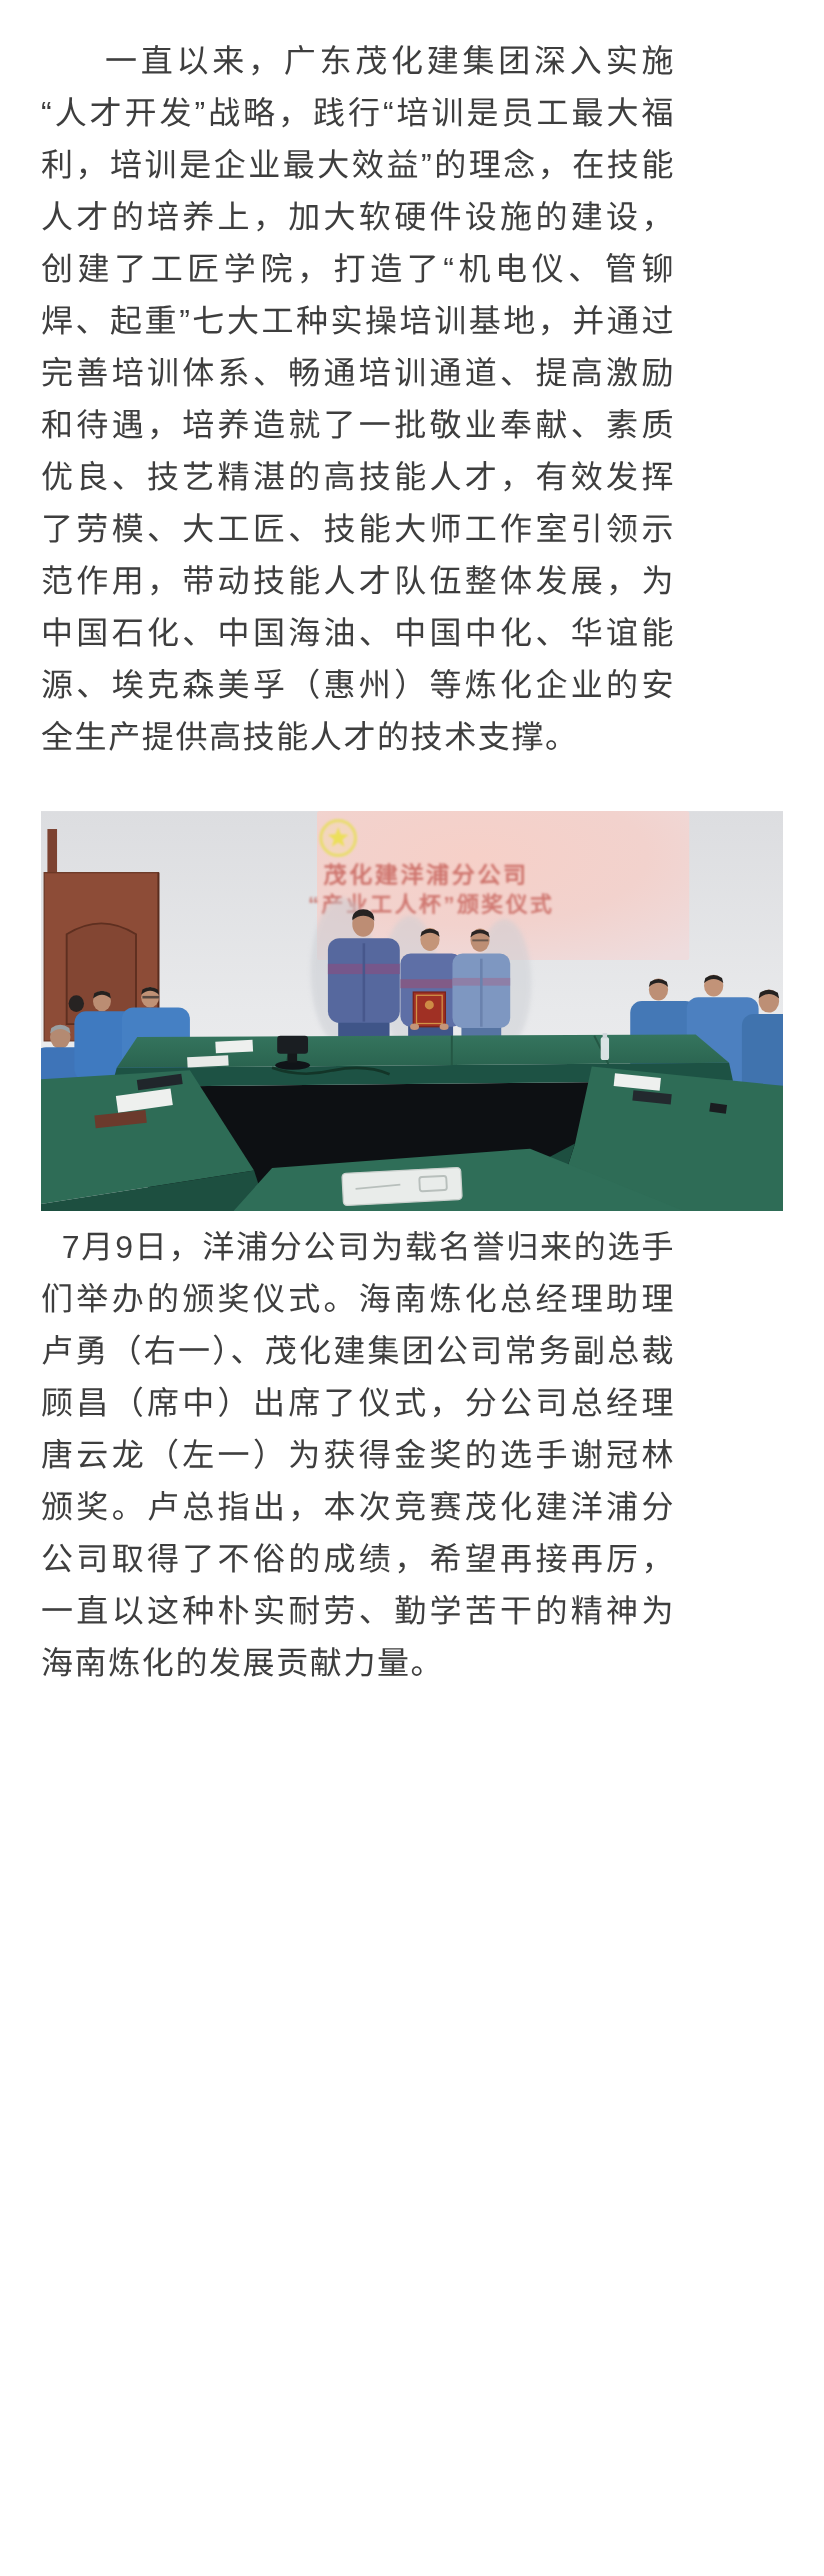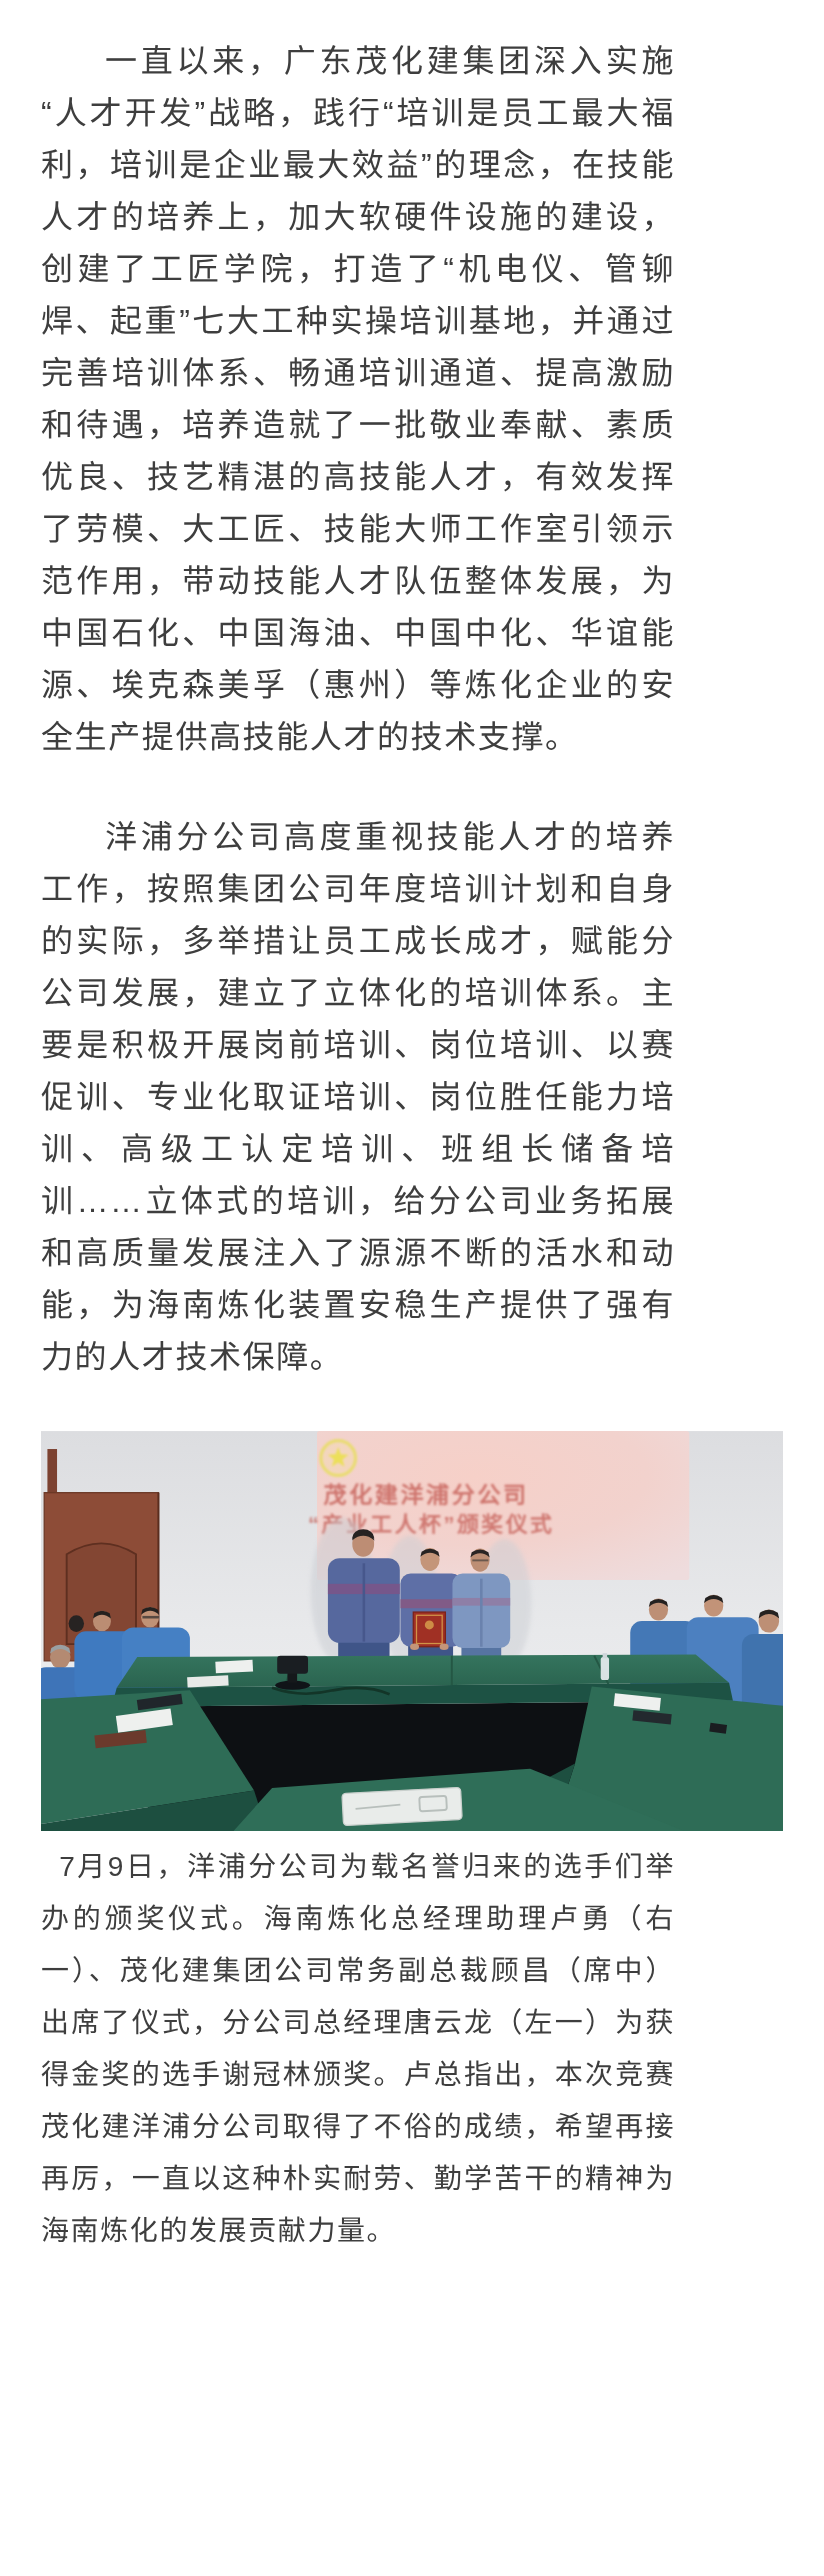--- a/index.html
+++ b/index.html
@@ -30,21 +30,21 @@
   figure.photo {
     margin: 0 0 9.6px 0;
     padding: 0;
     width: 742px;
     height: 400px;
     overflow: hidden;
   }
   figure.photo svg { display: block; width: 742px; height: 400px; }
   p.caption {
     margin: 0;
-    font-size: 28px;
+    font-size: 32px;
     line-height: 52px;
     letter-spacing: 1.6px;
     color: #3e3e3e;
     text-align: justify;
     text-justify: inter-character;
     text-indent: 0.65em;
     word-break: break-all;
   }
   .screen-text {
     font-family: "Liberation Sans", "DejaVu Sans", sans-serif;
@@ -52,21 +52,20 @@
     letter-spacing: 4px;
   }
 </style>
 </head>
 <body>
 
 <div class="page">
 
   <p class="para">一直以来，广东茂化建集团深入实施“人才开发”战略，践行“培训是员工最大福利，培训是企业最大效益”的理念，在技能人才的培养上，加大软硬件设施的建设，创建了工匠学院，打造了“机电仪、管铆焊、起重”七大工种实操培训基地，并通过完善培训体系、畅通培训通道、提高激励和待遇，培养造就了一批敬业奉献、素质优良、技艺精湛的高技能人才，有效发挥了劳模、大工匠、技能大师工作室引领示范作用，带动技能人才队伍整体发展，为中国石化、中国海油、中国中化、华谊能源、埃克森美孚（惠州）等炼化企业的安全生产提供高技能人才的技术支撑。</p>
 
-  <p class="para">洋浦分公司高度重视技能人才的培养工作，按照集团公司年度培训计划和自身的实际，多举措让员工成长成才，赋能分公司发展，建立了立体化的培训体系。主要是积极开展岗前培训、岗位培训、以赛促训、专业化取证培训、岗位胜任能力培训、高级工认定培训、班组长储备培训……立体式的培训，给分公司业务拓展和高质量发展注入了源源不断的活水和动能，为海南炼化装置安稳生产提供了强有力的人才技术保障。</p>
 
 
   <figure class="photo">
     <svg viewBox="0 0 1156 623" xmlns="http://www.w3.org/2000/svg">
       <defs>
         <linearGradient id="wallGrad" x1="0" y1="0" x2="0" y2="1">
           <stop offset="0" stop-color="#dcdde0"></stop>
           <stop offset="0.5" stop-color="#e8e9eb"></stop>
           <stop offset="1" stop-color="#f0f0f1"></stop>
         </linearGradient>

